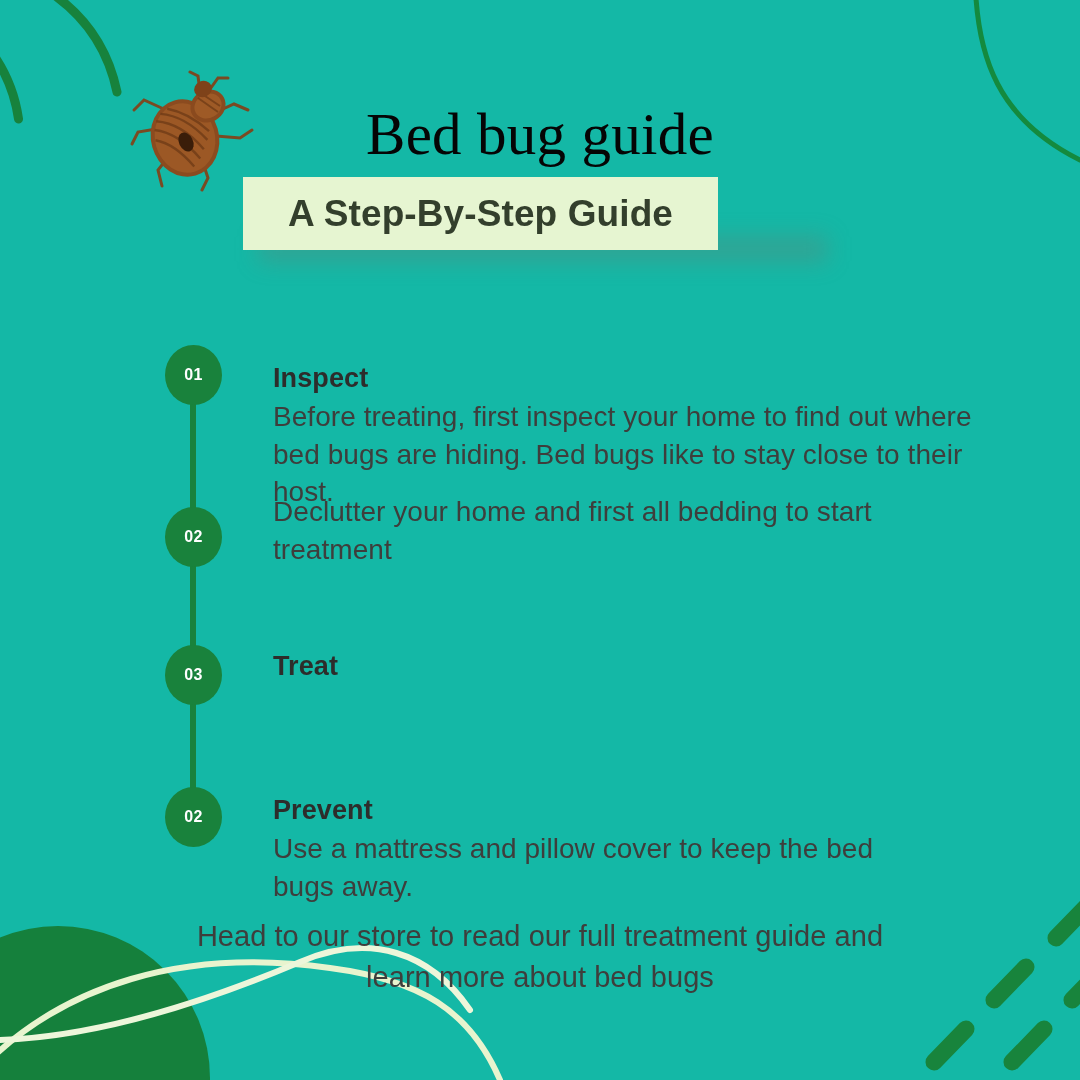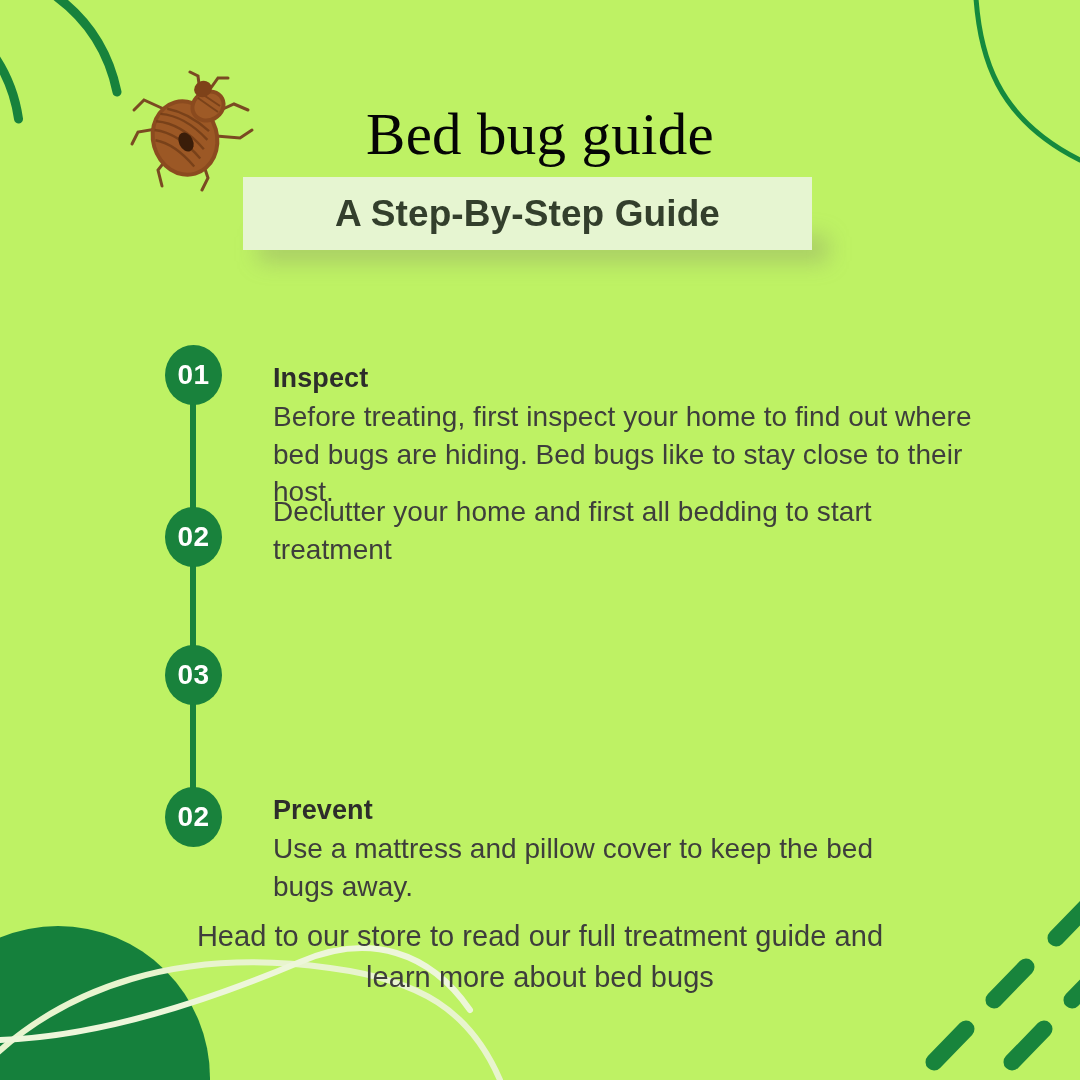--- a/index.html
+++ b/index.html
@@ -7,21 +7,21 @@
   body {
     background:#FCFBF8;
     font-family:"Liberation Sans", sans-serif;
     overflow:hidden;
     position:relative;
   }
   #poster {
     position:relative;
     width:1080px;
     height:1080px;
-    background:#bef264;
+    background:#14b8a6;
     overflow:hidden;
   }
 
   
   .deco { position:absolute; pointer-events:none; }
   #deco-svg { position:absolute; left:0; top:0; width:1080px; height:1080px; }
 
   
   #bug-art { position:absolute; left:128px; top:70px; width:128px; height:122px; }
 
@@ -43,21 +43,21 @@
     position:absolute;
     left:258px; top:236px;
     width:570px; height:26px;
     background:rgba(120,115,105,0.30);
     filter:blur(11px);
     border-radius:4px;
   }
   #subtitle-band {
     position:absolute;
     left:243px; top:177px;
-    width:569px; height:73px;
+    width:475px; height:73px;
     background:#E6F5D1;
     display:flex;
     align-items:center;
     justify-content:center;
   }
   #subtitle {
     font-size:37px;
     font-weight:700;
     color:#333F2C;
     letter-spacing:0.1px;
@@ -76,21 +76,21 @@
     position:absolute;
     width:57px; height:60px;
     border-radius:50%;
     background:#19823C;
     display:flex;
     align-items:center;
     justify-content:center;
   }
   .step-num {
     color:#FFFFFF;
-    font-size:28px;
+    font-size:16px;
     font-weight:700;
     letter-spacing:0.4px;
   }
   .step-body { position:absolute; left:273px; }
   .step-title {
     font-size:27px;
     font-weight:700;
     color:#2D2D2B;
     letter-spacing:0.1px;
     margin-bottom:4px;
@@ -206,20 +206,21 @@
     <div class="step-body" style="top:347px; width:740px;">
       <div class="step-title">Inspect</div>
       <div class="step-desc">Before treating, first inspect your home to find out where bed bugs are hiding. Bed bugs like to stay close to their host.</div>
     </div>
 
     <div class="step-body" style="top:493px; width:600px;">
       <div class="step-desc">Declutter your home and first all bedding to start treatment</div>
     </div>
 
     <div class="step-body" style="top:635px; width:560px;">
+      <div class="step-title">Treat</div>
     </div>
 
     <div class="step-body" style="top:779px; width:600px;">
       <div class="step-title">Prevent</div>
       <div class="step-desc">Use a mattress and pillow cover to keep the bed bugs away.</div>
     </div>
   </div>
 
   <div id="footer">Head to our store to read our full treatment guide and learn more about bed bugs</div>
 

